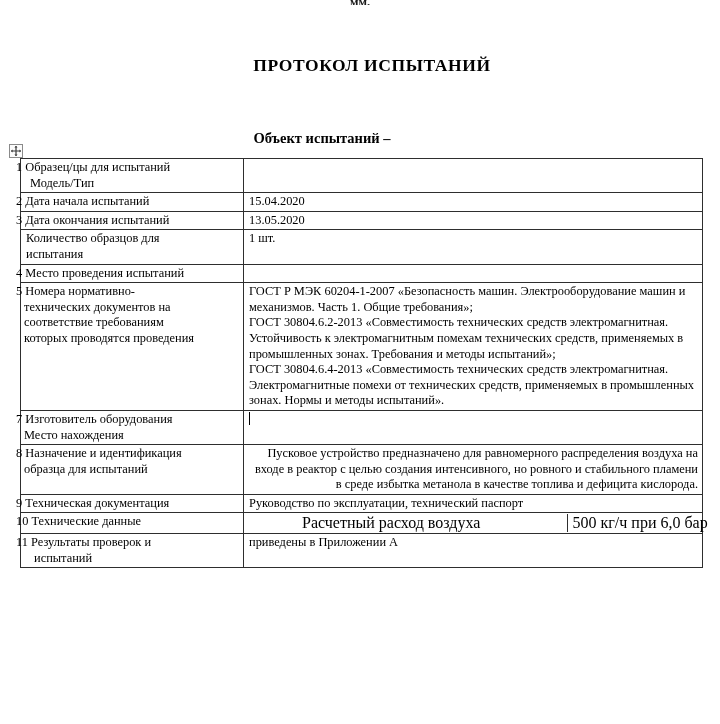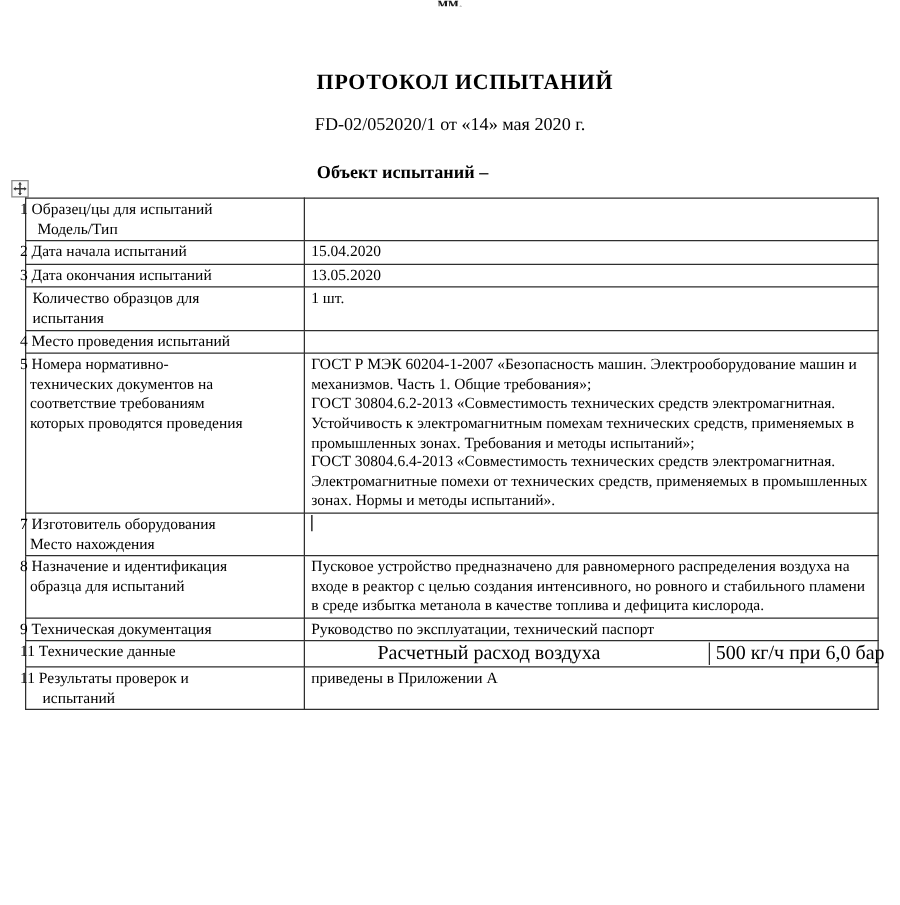--- a/index.html
+++ b/index.html
@@ -111,21 +111,21 @@
     padding-left: 22px;
     text-indent: 0;
   }
   .lbl-noindex {
     padding-left: 26px;
     text-indent: 0;
   }
 
   .val p { margin: 0; }
   .val-just p { margin: 0; text-align: justify; }
-  .val-just p:last-child { text-align: left; }
+  .val-just p:last-child { text-align: right; }
 
   .caret {
     display: inline-block;
     width: 0;
     border-left: 1px solid #000;
     height: 13px;
     vertical-align: -2px;
   }
 
   
@@ -152,21 +152,20 @@
   .blank-line { display: block; height: 15.6px; }
 </style>
 </head>
 <body>
 
 <div class="page">
 
   <div class="top-fragment">мм.</div>
 
   <div class="doc-title">ПРОТОКОЛ ИСПЫТАНИЙ</div>
-  <div class="doc-number">FD-02/052020/1 от «14» мая 2020 г.</div>
   <div class="doc-subject">Объект испытаний –</div>
 
   <div class="move-handle">
     <svg width="12" height="12" viewBox="0 0 12 12" aria-hidden="true">
       <path d="M6 1 L6 11 M1 6 L11 6" stroke="#3a3a3a" stroke-width="1.2" fill="none"></path>
       <path d="M6 1 L4.4 2.6 L7.6 2.6 Z M6 11 L4.4 9.4 L7.6 9.4 Z M1 6 L2.6 4.4 L2.6 7.6 Z M11 6 L9.4 4.4 L9.4 7.6 Z" fill="#3a3a3a"></path>
     </svg>
   </div>
 
   <div class="tbl-wrap">
@@ -265,21 +264,21 @@
           <td class="lbl">
             <span>9 Техническая документация</span>
           </td>
           <td class="val">
             <p>Руководство по эксплуатации, технический паспорт</p>
           </td>
         </tr>
 
         <tr>
           <td class="lbl">
-            <span>11 Технические данные</span>
+            <span>10 Технические данные</span>
           </td>
           <td class="nested-host">
             <table class="nested">
               <colgroup>
                 <col class="n-name">
                 <col class="n-val">
               </colgroup>
               <tbody>
                 <tr>
                   <td>Расчетный расход воздуха</td>

